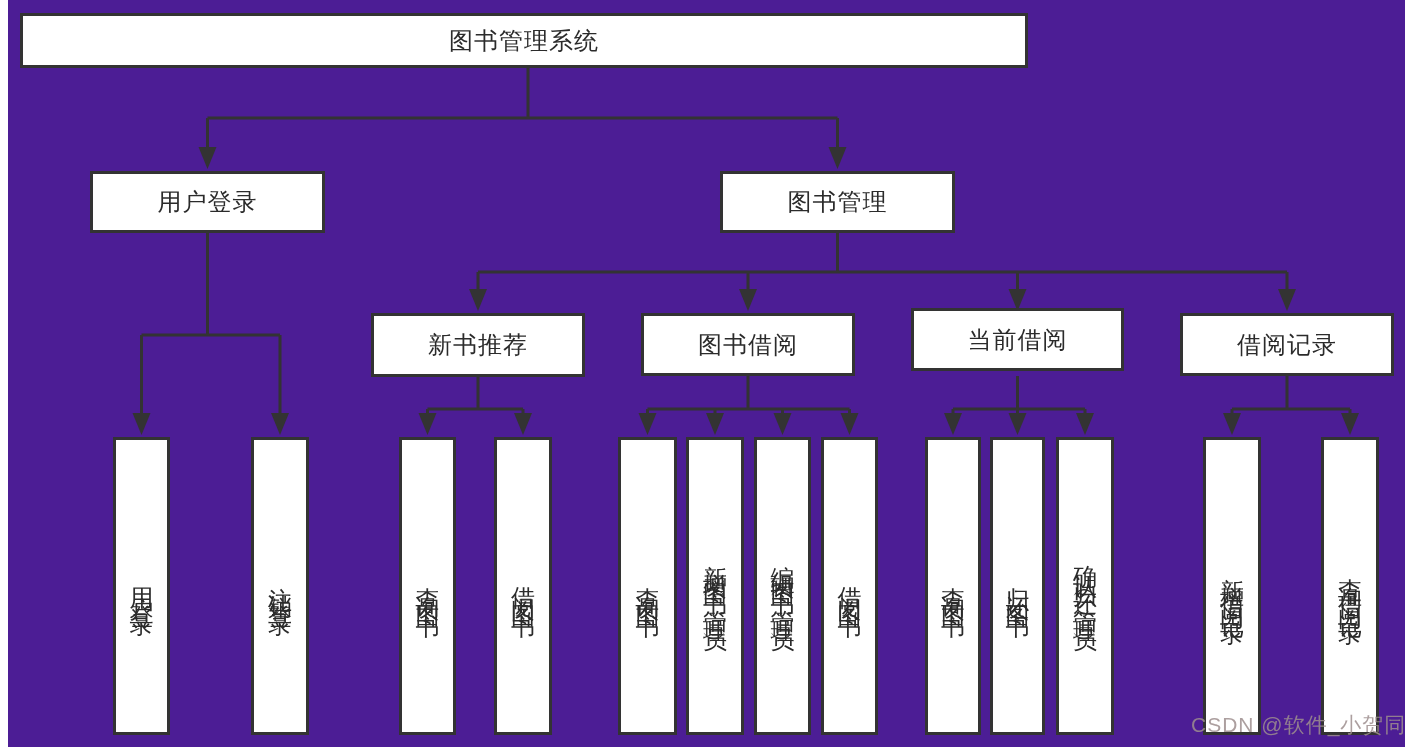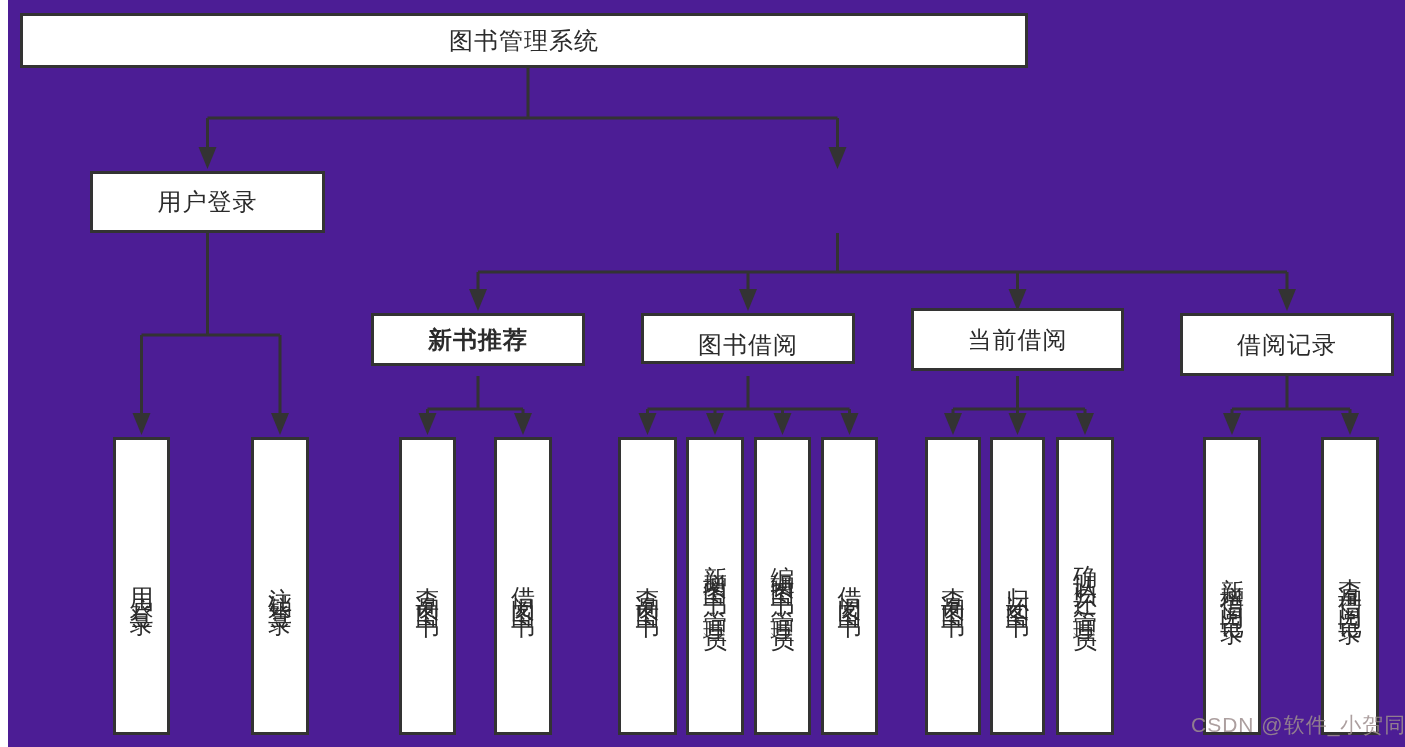--- a/index.html
+++ b/index.html
@@ -120,25 +120,28 @@
     </g>
   </svg>
 
   <div class="box h" style="left:12px; top:13px; width:1008px; height:55px;">
     <span class="lbl">图书管理系统</span>
   </div>
 
   <div class="box h" style="left:82px; top:171px; width:235px; height:62px;">
     <span class="lbl">用户登录</span>
   </div>
+  <div class="box h" style="left:712px; top:171px; width:235px; height:62px;">
+    <span class="lbl">图书管理</span>
+  </div>
 
-  <div class="box h" style="left:363px; top:313px; width:214px; height:53px;font-weight:bold;">
+  <div class="box h" style="left:363px; top:313px; width:214px; height:64px;">
     <span class="lbl">新书推荐</span>
   </div>
-  <div class="box h" style="left:633px; top:313px; width:214px; height:51px;align-items:flex-end;">
+  <div class="box h" style="left:633px; top:313px; width:214px; height:63px;">
     <span class="lbl">图书借阅</span>
   </div>
   <div class="box h" style="left:903px; top:308px; width:213px; height:63px;">
     <span class="lbl">当前借阅</span>
   </div>
   <div class="box h" style="left:1172px; top:313px; width:214px; height:63px;">
     <span class="lbl">借阅记录</span>
   </div>
 
   <div class="box v" style="left:105px; top:437px; width:57px; height:298px;">

